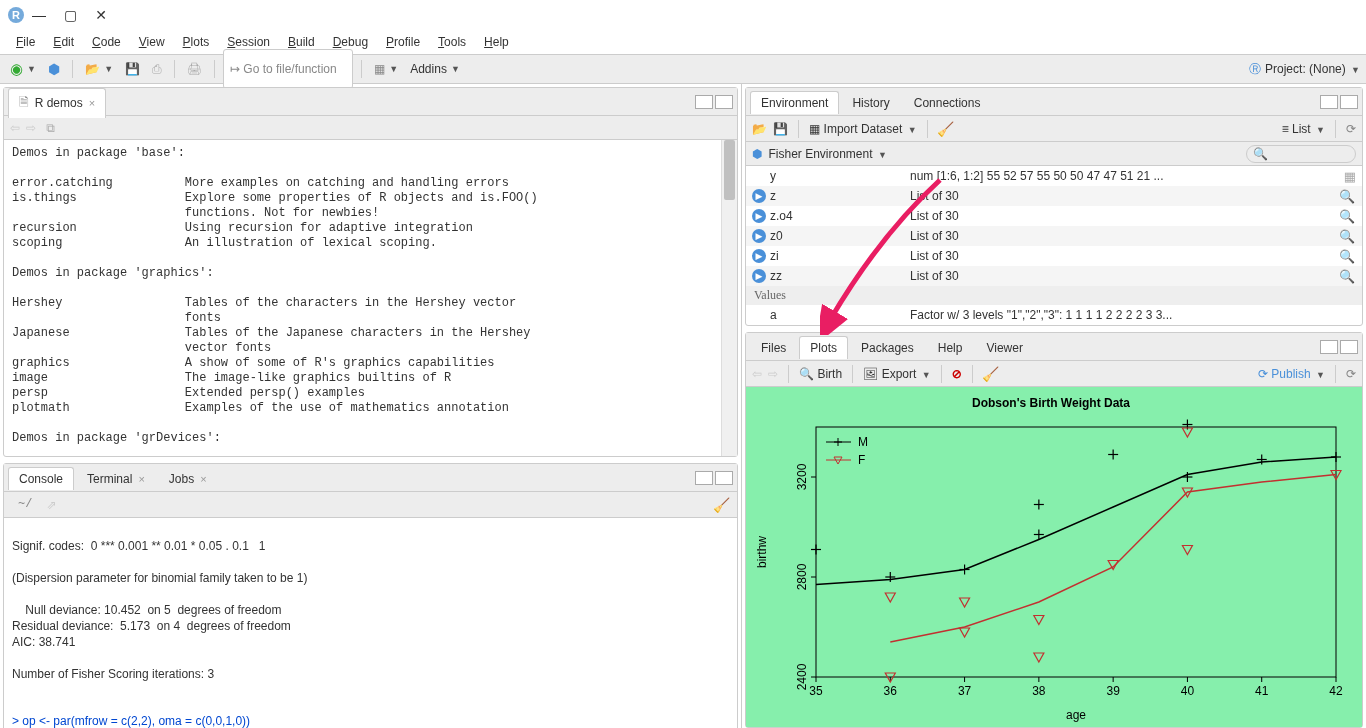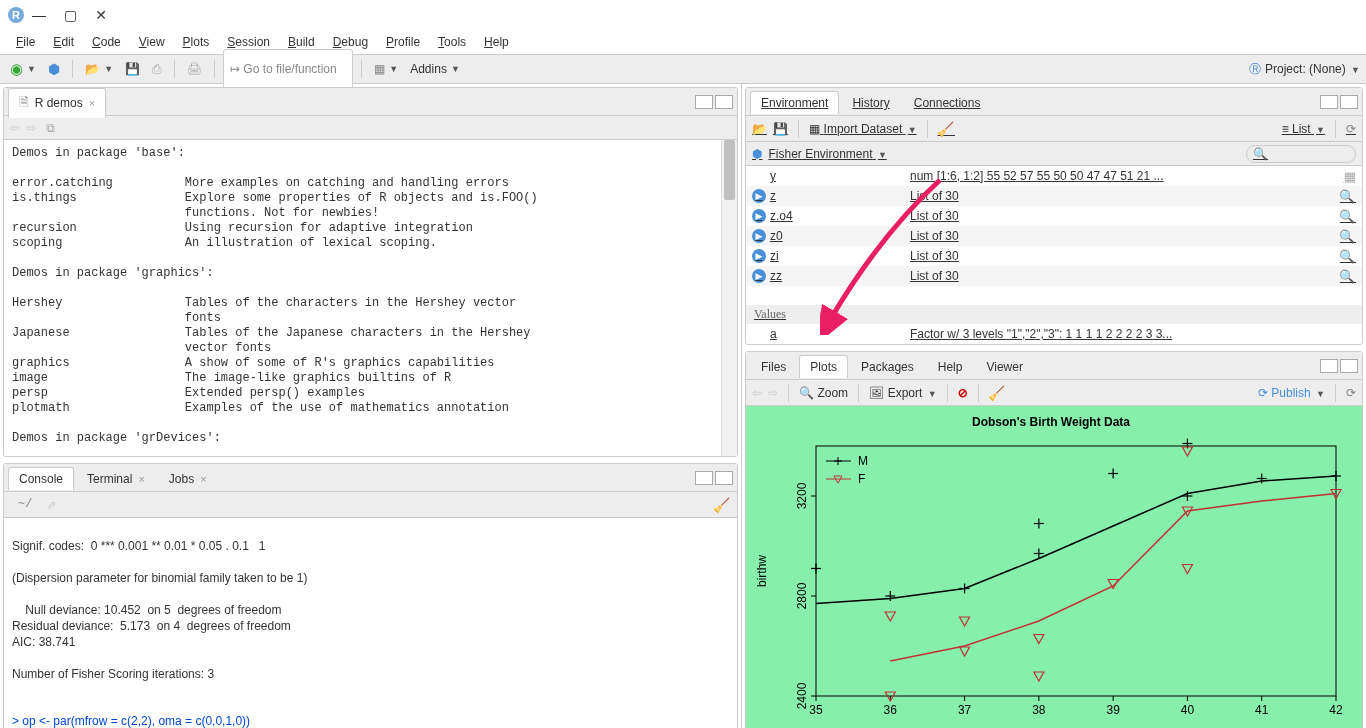--- a/index.html
+++ b/index.html
@@ -28,29 +28,29 @@
 .tabbar .wbtns{margin-left:auto;display:flex;gap:2px;padding-right:4px;}
 .wbtn{width:18px;height:14px;border:1px solid #aaa;background:#fff;display:inline-block;}
 .subbar{height:26px;background:#ededed;border-bottom:1px solid #ccc;display:flex;align-items:center;padding:0 6px;gap:6px;}
 .mono{font-family:"Consolas","Courier New",monospace;font-size:12px;white-space:pre;padding:6px 8px;overflow:auto;line-height:15px;}
 .source-body{height:340px;position:relative;}
 .scrollbar-v{position:absolute;right:0;top:0;width:16px;height:100%;background:#f0f0f0;border-left:1px solid #ddd;}
 .scrollbar-v .thumb{position:absolute;left:2px;right:2px;top:0;height:60px;background:#c0c0c0;border-radius:2px;}
 .console-pane{flex:1;}
 .console-body{flex:1;overflow:hidden;}
 .console-body .blueln{color:#0047d1;}
-.env-pane{height:304px;text-decoration:underline;}
+.env-pane{height:304px;}
 .env-grid{flex:1;overflow:auto;font-family:"Consolas",monospace;font-size:12px;}
 .env-row{display:flex;align-items:center;height:20px;padding:0 6px;}
 .env-row.alt{background:#f5f5f5;}
 .env-row .pl{width:14px;height:14px;border-radius:50%;background:#4a90d9;color:#fff;display:flex;align-items:center;justify-content:center;font-size:9px;margin-right:4px;}
 .env-row .nm{width:140px;}
 .env-row .val{flex:1;color:#333;}
 .env-row .mag{color:#aaa;font-size:13px;}
-.env-hdr{background:#eee;color:#666;padding:2px 8px;font-family:"Segoe UI";margin-top:19px;}
+.env-hdr{background:#eee;color:#666;padding:2px 8px;font-family:"Segoe UI";}
 .search-env{border:1px solid #ccc;border-radius:10px;padding:1px 6px;width:110px;color:#888;margin-left:auto;display:flex;align-items:center;gap:4px;}
 .plot-pane{flex:1;}
 .plot-body{flex:1;background:#86efac;position:relative;}
 .arrow{position:absolute;z-index:5;}
 svg{display:block;}
 .dd{font-size:9px;color:#555;margin-left:2px;}
 .broom{color:#b88430;font-size:14px;}
 .redx{color:#c00;font-weight:bold;}
 </style>
 </head>
@@ -312,21 +312,21 @@
           </div>
         <div class="wbtns">
           <span class="wbtn"></span>
           <span class="wbtn"></span>
         </div>
       </div>
       <div class="subbar">
         <span style="color:#ccc">⇦</span>
         <span style="color:#ccc">⇨</span>
         <span class="tb-sep"></span>
-        <span>🔍 <span>Zoom</span></span>
+        <span>🔍 <span>Birth</span></span>
         <span class="tb-sep"></span>
         <span>🖼 <span>Export</span> <span class="dd">▼</span></span>
         <span class="tb-sep"></span>
         <span class="redx">⊘</span>
         <span class="tb-sep"></span>
         <span class="broom">🧹</span>
         <span style="margin-left:auto;color:#4a90d9">⟳ <span>Publish</span> <span class="dd">▼</span></span>
         <span class="tb-sep"></span>
         <span style="color:#888">⟳</span>
       </div>

